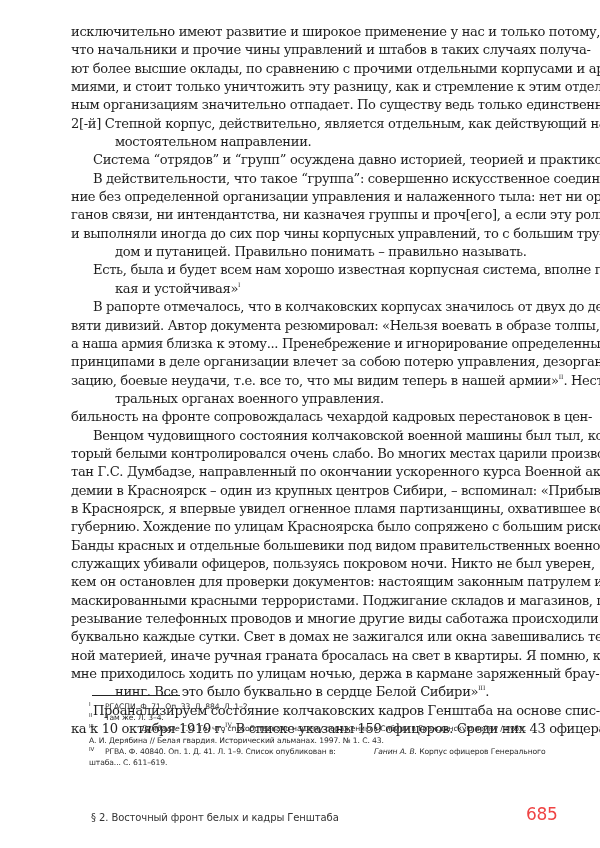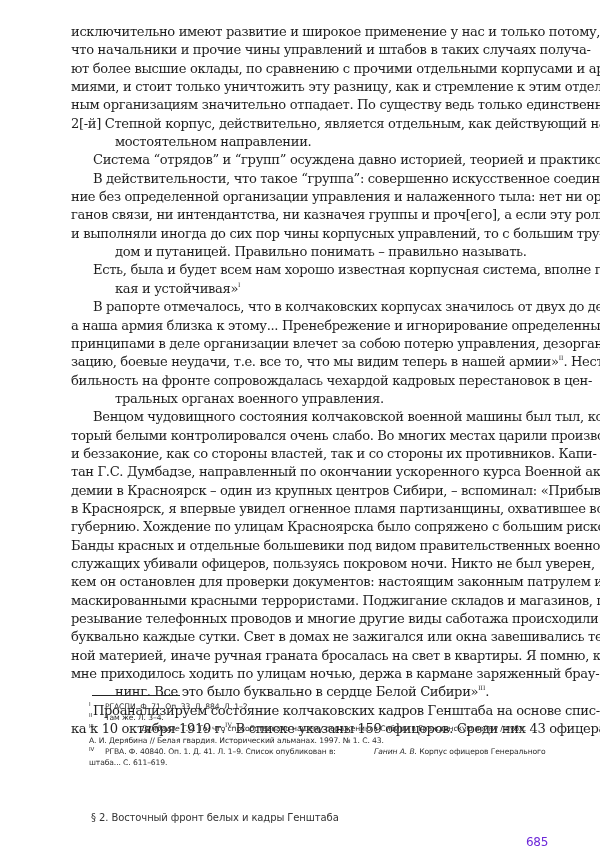--- a/index.html
+++ b/index.html
@@ -23,23 +23,23 @@
   }
   .fn-item { display: block; white-space: nowrap; }
   .fn-mark { display: inline-block; width: 16px; font-size: 5.5px; vertical-align: 3px; line-height: 0; }
   .fn-item i { font-style: italic; margin-left: 36px; }
   .running-footer {
     position: absolute; left: 91px; top: 812px;
     font-family: "DejaVu Sans", "Liberation Sans", sans-serif;
     font-size: 10px; color: #333; letter-spacing: -0.1px; white-space: nowrap;
   }
   .page-number {
-    position: absolute; left: 526px; top: 835px;
+    position: absolute; left: 526px; top: 804px;
     font-family: "DejaVu Sans", "Liberation Sans", sans-serif;
-    font-size: 12px; color: #6d28d9; letter-spacing: -0.3px;
+    font-size: 17px; color: #ef4444; letter-spacing: -0.3px;
   }
 </style>
 </head>
 <body>
 
 <div class="page">
 
   <div class="body-text">
     <span class="line">исключительно имеют развитие и широкое применение у нас и только потому,</span>
     <span class="line">что начальники и прочие чины управлений и штабов в таких случаях получа-</span>
@@ -53,29 +53,29 @@
     <span class="line indent">В действительности, что такое “группа”: совершенно искусственное соедине-</span>
     <span class="line">ние без определенной организации управления и налаженного тыла: нет ни ор-</span>
     <span class="line">ганов связи, ни интендантства, ни казначея группы и проч[его], а если эту роль</span>
     <span class="line">и выполняли иногда до сих пор чины корпусных управлений, то с большим тру-</span>
     <span class="line last">дом и путаницей. Правильно понимать – правильно называть.</span>
 
     <span class="line indent">Есть, была и будет всем нам хорошо известная корпусная система, вполне гиб-</span>
     <span class="line last"><span>кая и устойчивая»</span><sup class="fn">I</sup></span>
 
     <span class="line indent">В рапорте отмечалось, что в колчаковских корпусах значилось от двух до де-</span>
+    <span class="line">вяти дивизий. Автор документа резюмировал: «Нельзя воевать в образе толпы,</span>
     <span class="line">а наша армия близка к этому... Пренебрежение и игнорирование определенными</span>
     <span class="line">принципами в деле организации влечет за собою потерю управления, дезоргани-</span>
     <span class="line"><span>зацию, боевые неудачи, т.е. все то, что мы видим теперь в нашей армии»</span><sup class="fn">II</sup><span>. Неста-</span></span>
+    <span class="line last">тральных органах военного управления.</span>
     <span class="line">бильность на фронте сопровождалась чехардой кадровых перестановок в цен-</span>
-    <span class="line last">тральных органах военного управления.</span>
 
     <span class="line indent">Венцом чудовищного состояния колчаковской военной машины был тыл, ко-</span>
     <span class="line">торый белыми контролировался очень слабо. Во многих местах царили произвол</span>
-    <span class="line">и беззаконие, как со стороны властей, так и со стороны их противников. Капи-</span>
     <span class="line">тан Г.С. Думбадзе, направленный по окончании ускоренного курса Военной ака-</span>
     <span class="line">демии в Красноярск – один из крупных центров Сибири, – вспоминал: «Прибыв</span>
     <span class="line">в Красноярск, я впервые увидел огненное пламя партизанщины, охватившее всю</span>
     <span class="line">губернию. Хождение по улицам Красноярска было сопряжено с большим риском.</span>
     <span class="line">Банды красных и отдельные большевики под видом правительственных военно-</span>
     <span class="line">служащих убивали офицеров, пользуясь покровом ночи. Никто не был уверен,</span>
     <span class="line">кем он остановлен для проверки документов: настоящим законным патрулем или</span>
     <span class="line">маскированными красными террористами. Поджигание складов и магазинов, пе-</span>
     <span class="line">резывание телефонных проводов и многие другие виды саботажа происходили</span>
     <span class="line">буквально каждые сутки. Свет в домах не зажигался или окна завешивались тем-</span>

